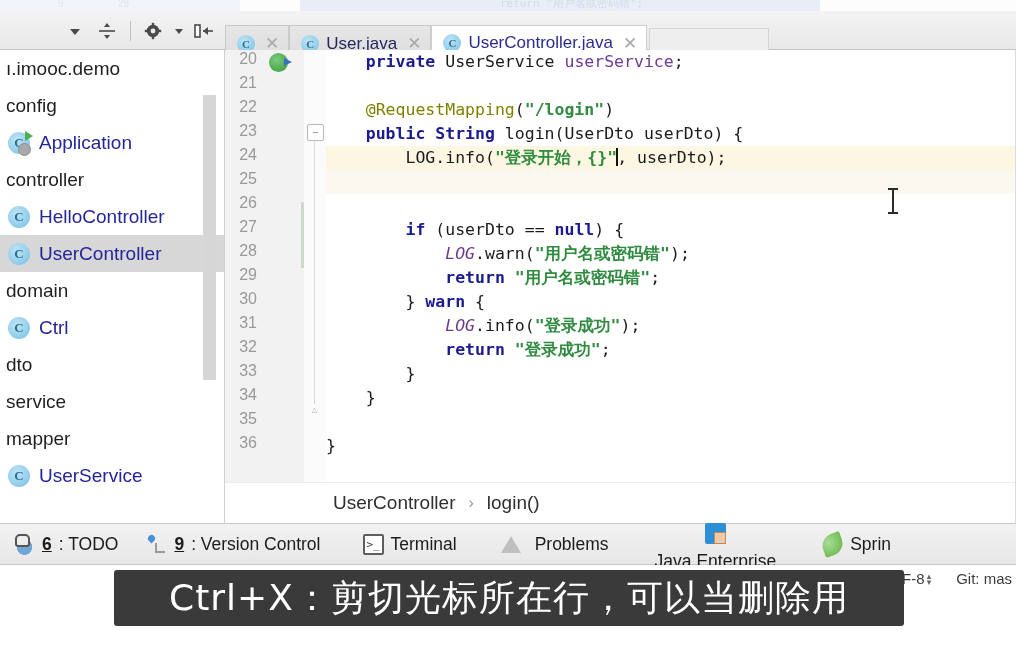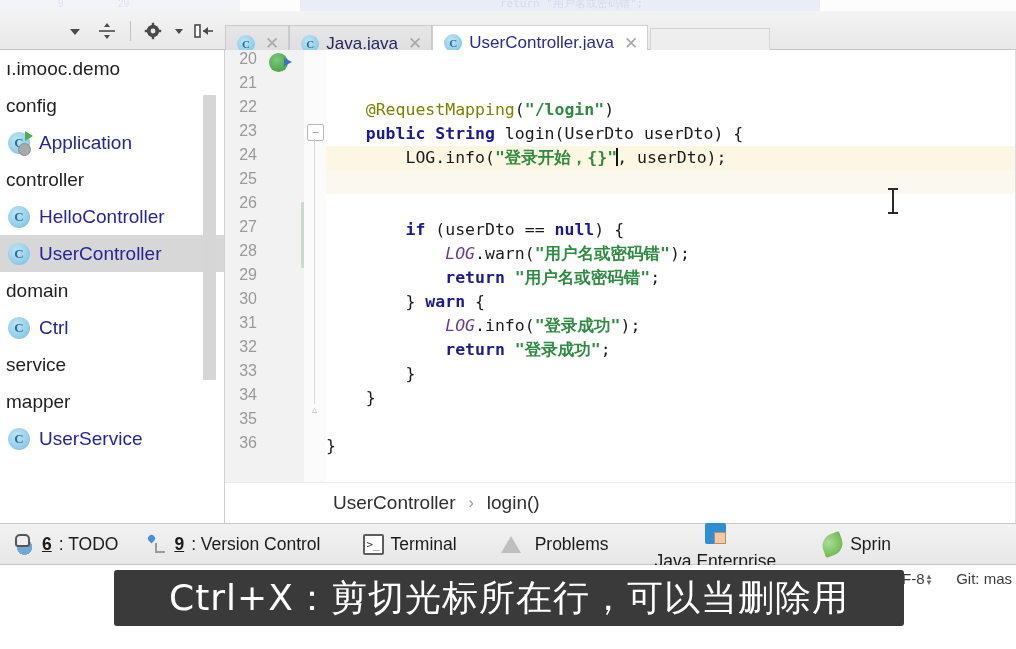--- a/index.html
+++ b/index.html
@@ -303,21 +303,21 @@
       </div>
     </div>
 
     <div class="tabs">
       <div class="tab inactive">
         <span class="cls-icon">C</span>
         <span class="tab-close">✕</span>
       </div>
       <div class="tab inactive">
         <span class="cls-icon">C</span>
-        <span class="tab-label">Java.java</span>
+        <span class="tab-label">User.java</span>
         <span class="tab-close">✕</span>
       </div>
       <div class="tab active">
         <span class="cls-icon">C</span>
         <span class="tab-label">UserController.java</span>
         <span class="tab-close">✕</span>
       </div>
       <div class="tab-filler"></div>
     </div>
   </div>
@@ -347,20 +347,23 @@
     <div class="tree-row file selected">
       <span class="cls-icon-lg">C</span>
       <span class="tree-label">UserController</span>
     </div>
     <div class="tree-row">
       <span class="tree-label">domain</span>
     </div>
     <div class="tree-row file">
       <span class="cls-icon-lg">C</span>
       <span class="tree-label">Ctrl</span>
+    </div>
+    <div class="tree-row">
+      <span class="tree-label">dto</span>
     </div>
     <div class="tree-row">
       <span class="tree-label">service</span>
     </div>
     <div class="tree-row">
       <span class="tree-label">mapper</span>
     </div>
     <div class="tree-row file">
       <span class="cls-icon-lg">C</span>
       <span class="tree-label">UserService</span>
@@ -395,20 +398,21 @@
 
     <div class="run-gutter-icon" style="left:44px;top:3px"></div>
     <div class="ed-vscroll"></div>
 
     <div class="fold-col"></div>
     <div class="fold-marker" style="top:74px">−</div>
     <div class="fold-line" style="top:89px;height:265px"></div>
     <div class="fold-marker" style="top:352px;border:none;background:none;color:#c4c4c4;">▵</div>
 
     <div class="code-area">
+      <div class="cl" style="top:0"><span class="pl">    </span><span class="kw">private</span><span class="pl"> </span><span class="typ">UserService</span><span class="pl"> </span><span class="fld">userService</span><span class="pl">;</span></div>
 
       <div class="cl" style="top:24px"></div>
 
       <div class="cl" style="top:48px"><span class="pl">    </span><span class="ann">@RequestMapping</span><span class="pl">(</span><span class="str">"/login"</span><span class="pl">)</span></div>
 
       <div class="cl" style="top:72px"><span class="pl">    </span><span class="kw">public</span><span class="pl"> </span><span class="kw">String</span><span class="pl"> </span><span class="typ">login</span><span class="pl">(</span><span class="typ">UserDto</span><span class="pl"> </span><span class="typ">userDto</span><span class="pl">) {</span></div>
 
       <div class="cl" style="top:96px"><span class="pl">        </span><span class="typ">LOG</span><span class="pl">.</span><span class="typ">info</span><span class="pl">(</span><span class="str">"登录开始，{}"</span><span class="caret"></span><span class="pl">, </span><span class="typ">userDto</span><span class="pl">);</span></div>
 
 

